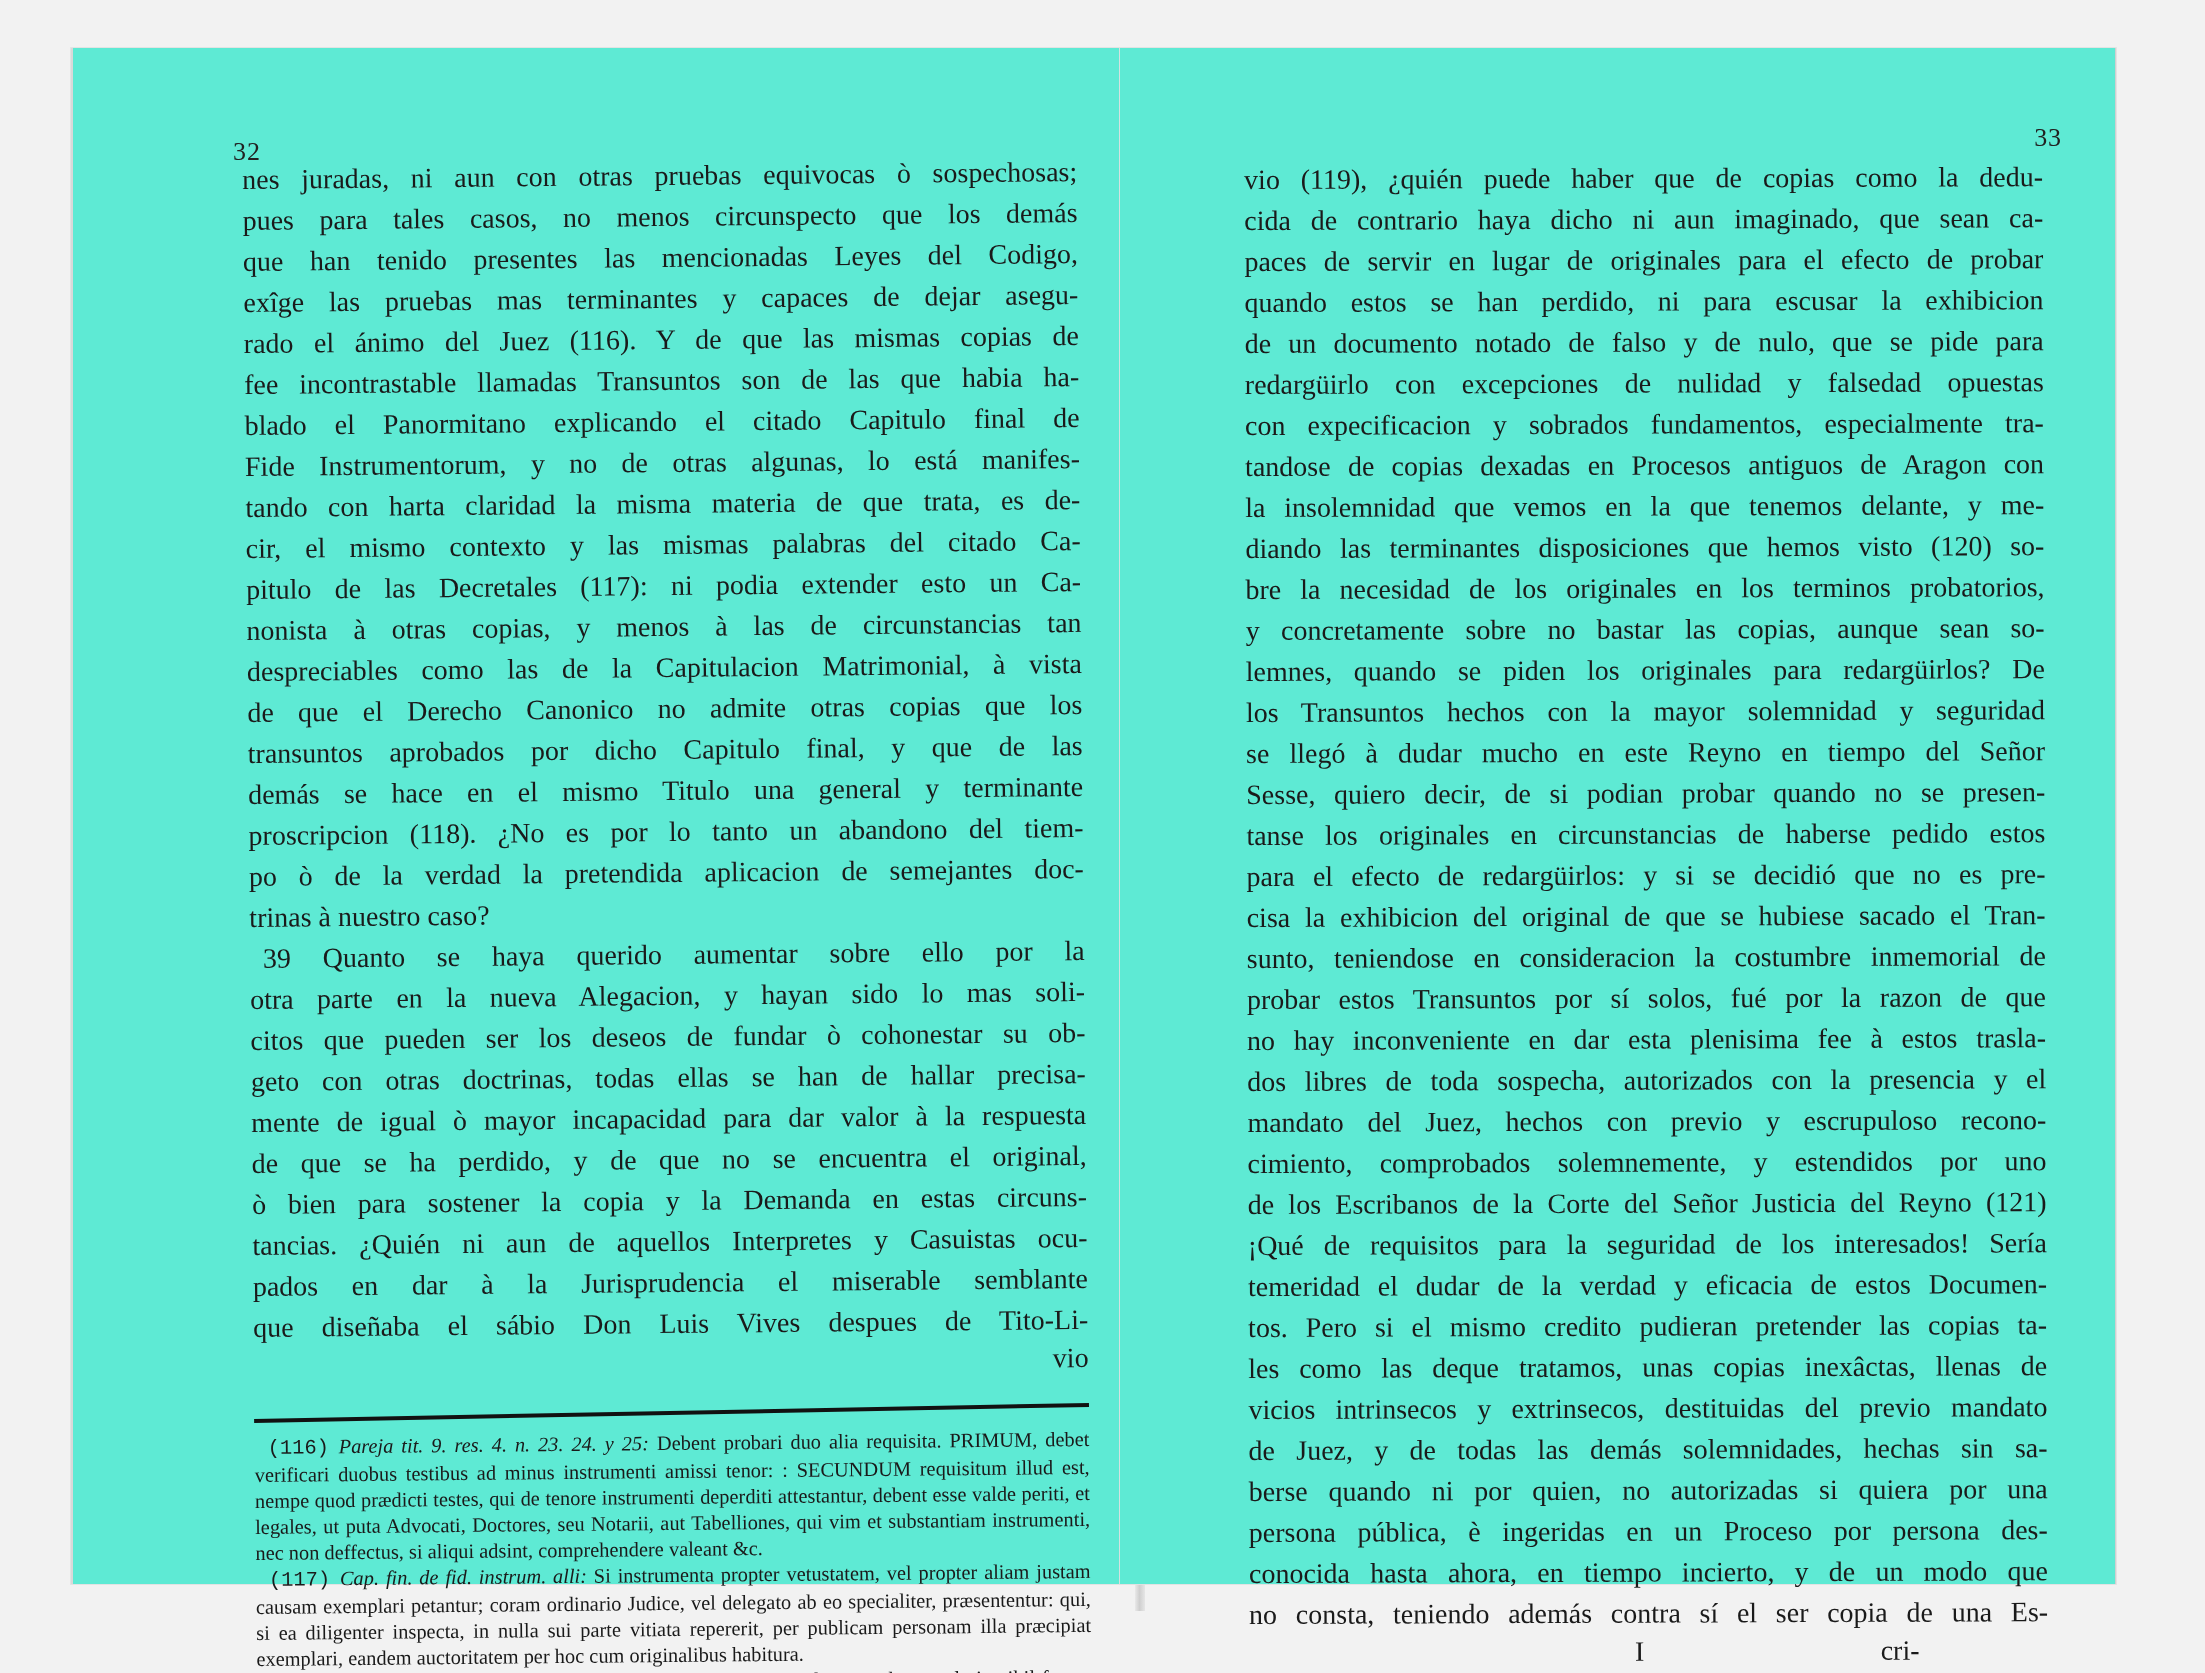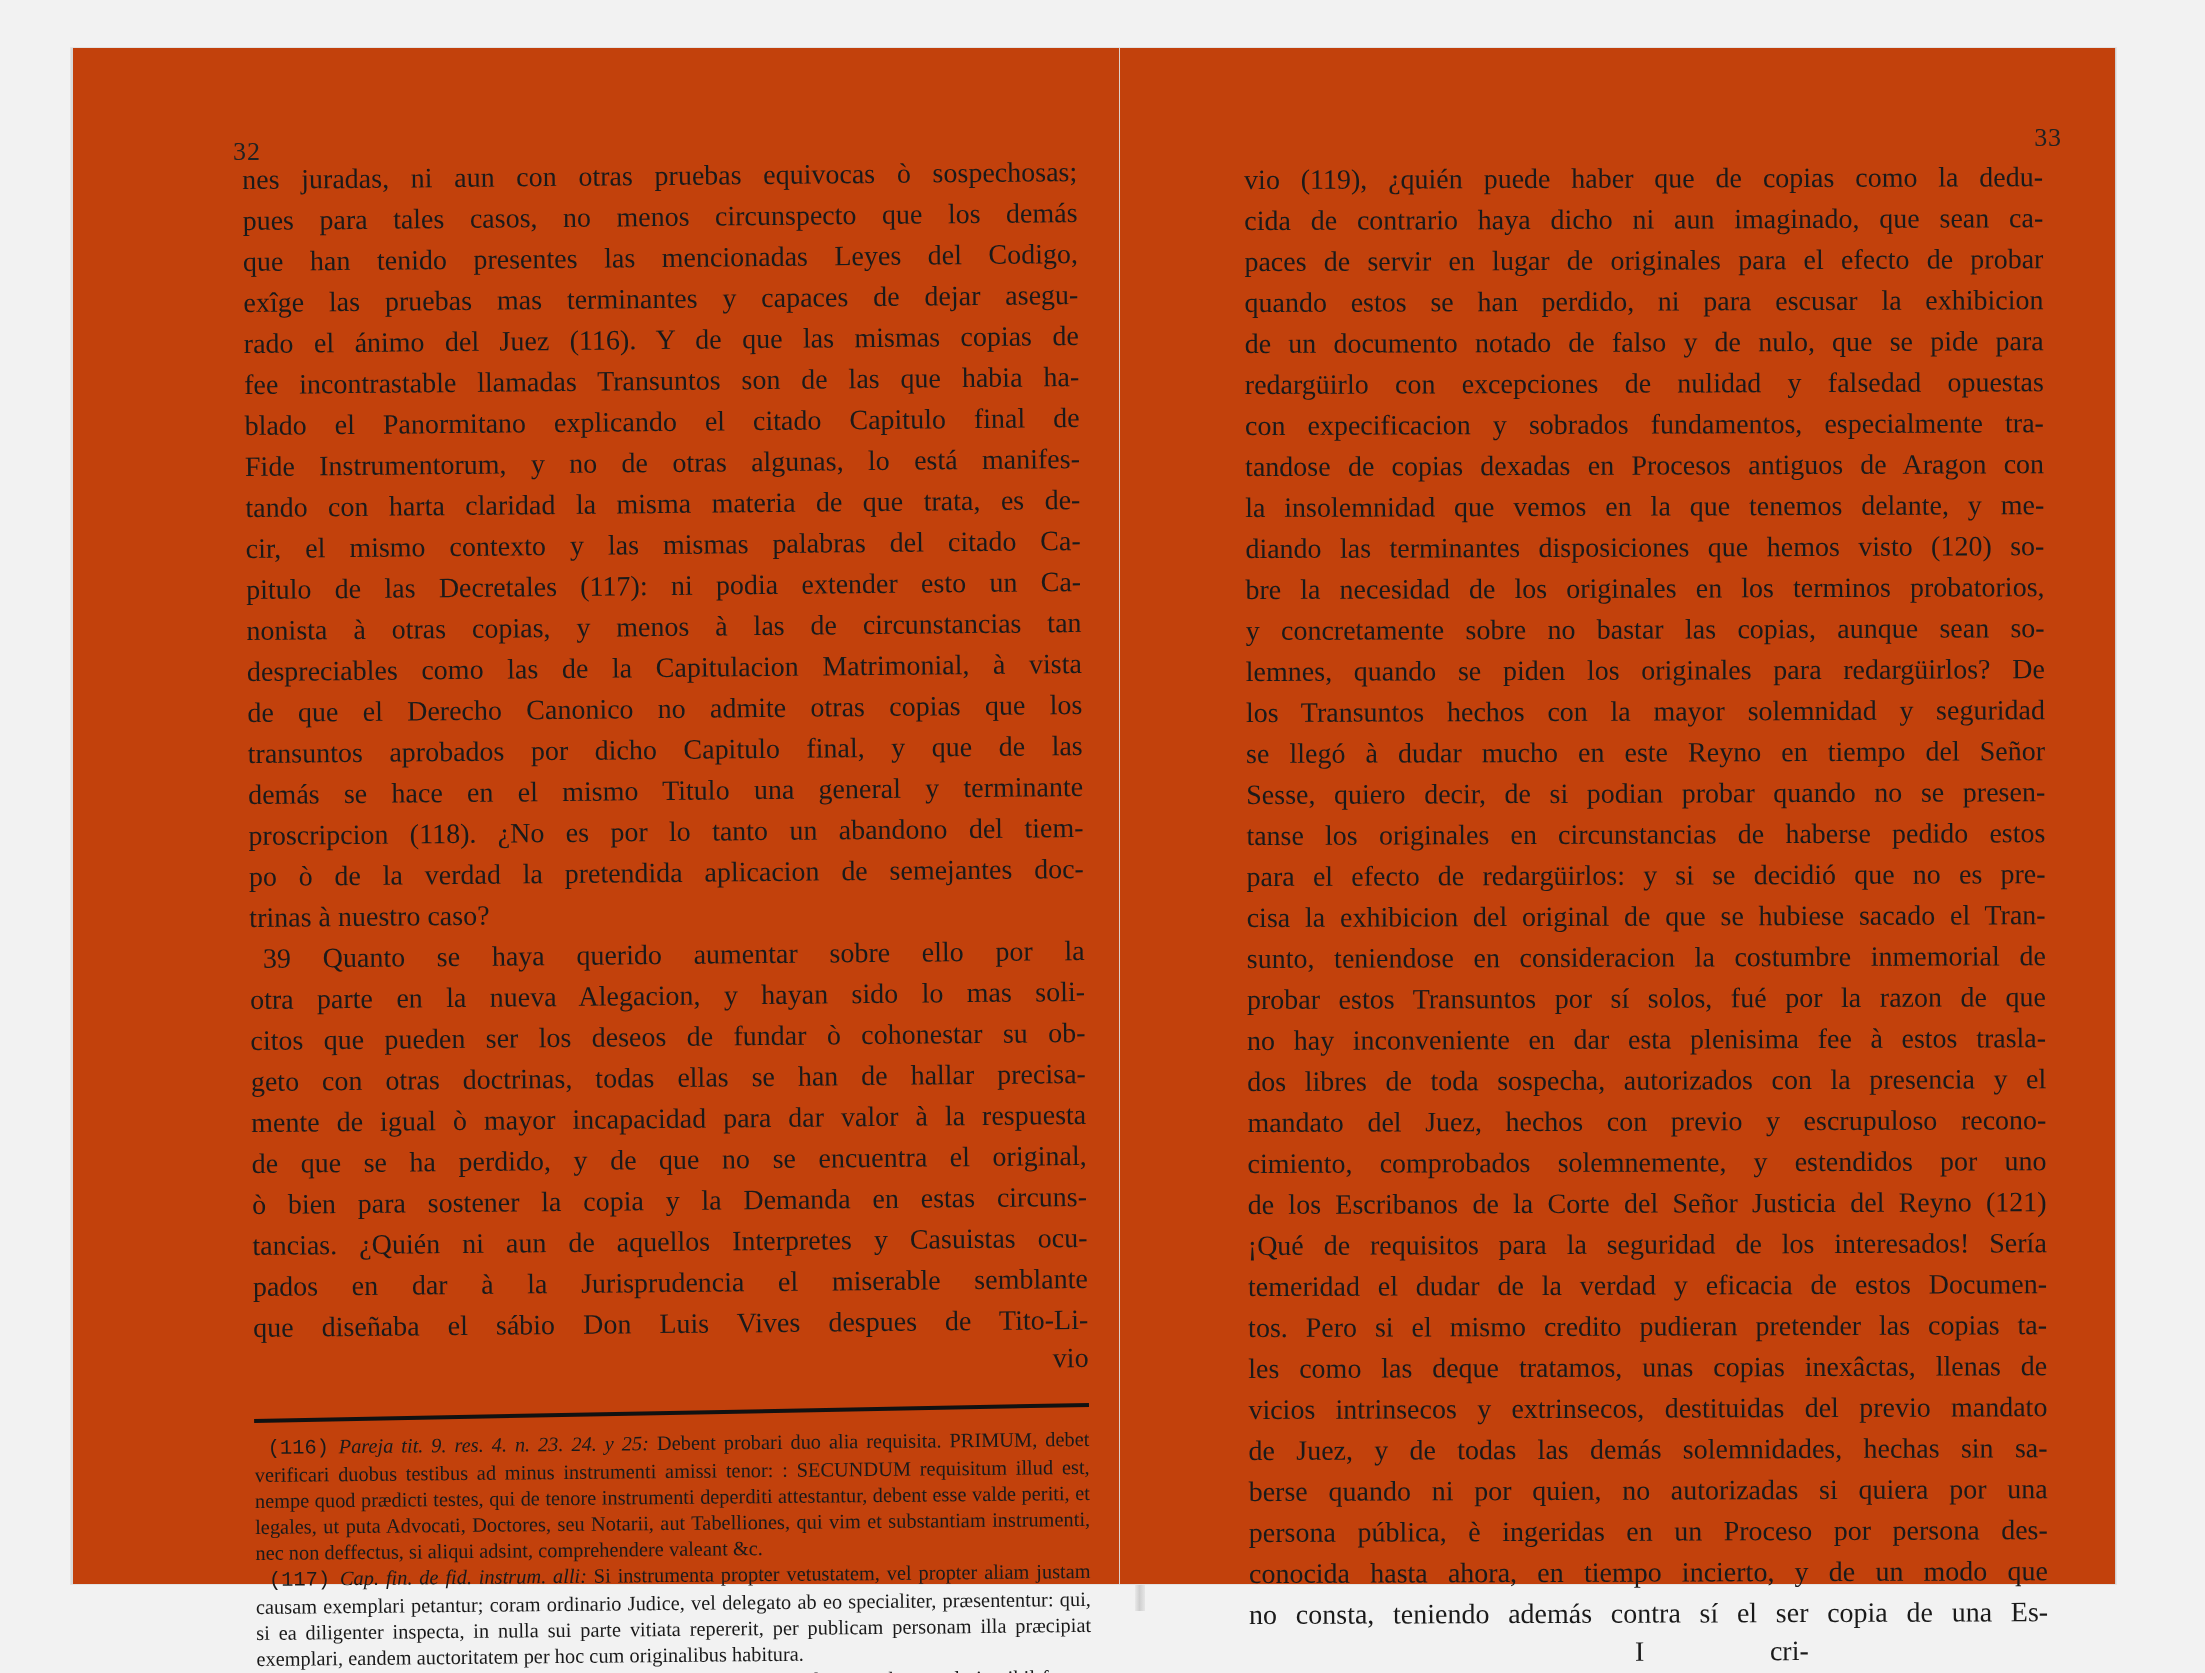--- a/index.html
+++ b/index.html
@@ -12,21 +12,21 @@
   }
   .backdrop {
     position: absolute; left: 0; top: 0; width: 2205px; height: 1673px;
     background: #f2f2f2;
   }
   .spread {
     position: absolute; left: 53px; top: 48px; width: 2105px; height: 1572px;
   }
   .page {
     position: absolute; top: 0; height: 1536px;
-    background: #c2410c;
+    background: #5eead4;
     box-shadow: 0 0 0 0.9px #e2e2e2;
   }
   .page.left { left: 18px; width: 1066px; border-left: 2.7px solid #d9d9d9; }
   .page.right { left: 1067px; width: 995px; border-right: 1.8px solid #d0d0d0; }
   .spine {
     position: absolute; left: 1082px; top: 0; width: 9.8px; height: 1563px;
     background: linear-gradient(90deg, #e9e9e9, #cfcfcf 45%, #e6e6e6);
   }
   .text-block { position: absolute; }
   .left .text-block { left: 169px; top: 111px; width: 835px; }
@@ -149,20 +149,20 @@
           <span class="line">vicios intrinsecos y extrinsecos, destituidas del previo mandato</span>
           <span class="line">de Juez, y de todas las demás solemnidades, hechas sin sa-</span>
           <span class="line">berse quando ni por quien, no autorizadas si quiera por una</span>
           <span class="line">persona pública, è ingeridas en un Proceso por persona des-</span>
           <span class="line">conocida hasta ahora, en tiempo incierto, y de un modo que</span>
           <span class="line">no consta, teniendo además contra sí el ser copia de una Es-</span>
         </div>
       <div class="catch-row">
         <span style="flex:1"></span>
         <span style="flex:1;text-align:center">I</span>
-        <span style="flex:1;text-align:left;padding-right:18px">cri-</span>
+        <span style="flex:1;text-align:center;padding-right:18px">cri-</span>
       </div>
 
     </div>
   </div>
 
 </div>
 
 
 </body></html>

